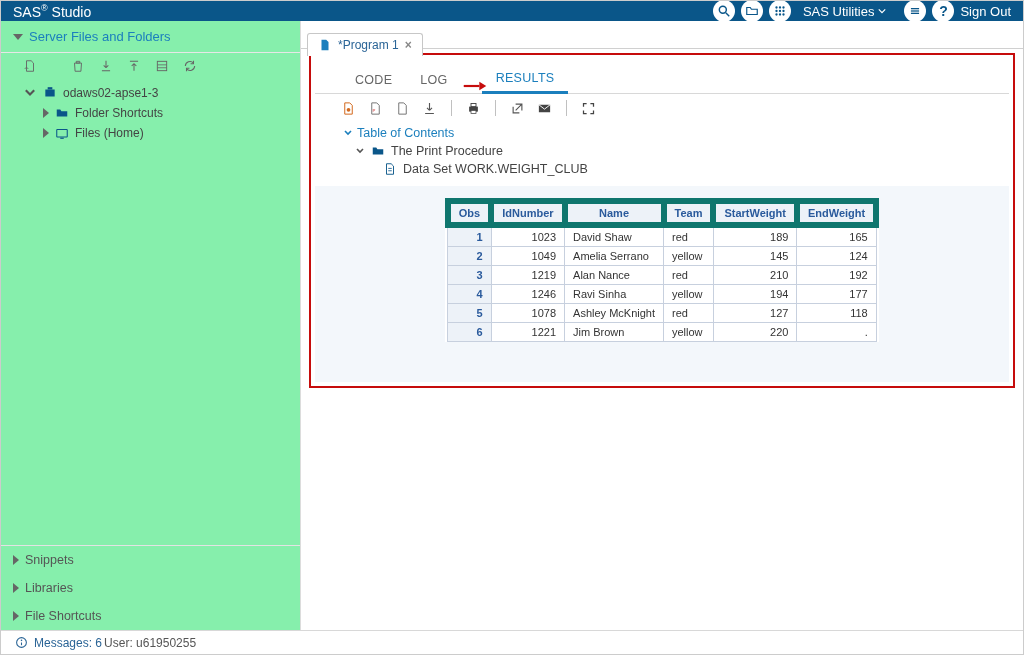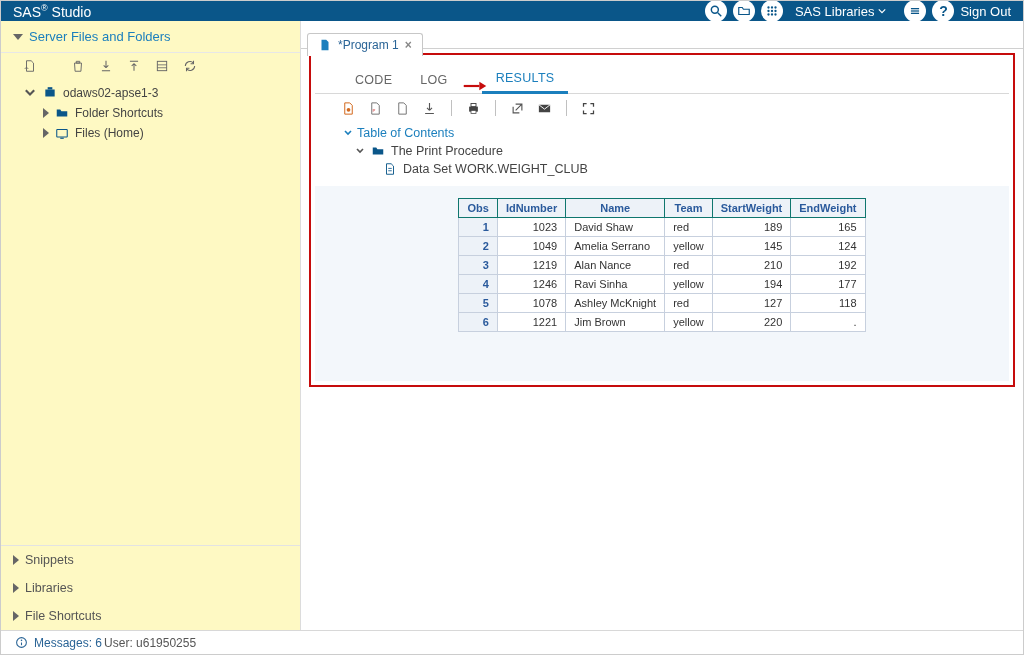--- a/index.html
+++ b/index.html
@@ -12,21 +12,21 @@
   .topbar .brand sup { font-size: 9px; }
   .topbar .spacer { flex: 1; }
   .topbar .circ { width: 22px; height: 22px; border-radius: 50%; background: #fff; color: #0a5689; display: flex; align-items: center; justify-content: center; margin-left: 6px; font-weight: bold; cursor: pointer; }
   .topbar .circ svg { width: 14px; height: 14px; }
   .topbar .user { margin: 0 12px; font-size: 13px; cursor: pointer; display:flex; align-items:center; gap:4px;}
   .topbar .signout { font-size: 13px; cursor: pointer; margin-left: 6px; }
 
   .main { flex: 1; display: flex; min-height: 0; }
 
   
-  .sidebar { width: 300px; border-right: 1px solid #dcdcdc; display: flex; flex-direction: column; background: #fef9c3; }
+  .sidebar { width: 300px; border-right: 1px solid #dcdcdc; display: flex; flex-direction: column; background: #86efac; }
   .panel-hdr { color: #1b7fbd; padding: 8px 12px; font-size: 13px; cursor: pointer; display:flex; align-items:center; gap:6px; border-bottom: 1px solid #e7e7e7; }
   .panel-hdr .caret { width: 0; height: 0; display:inline-block; }
   .caret.down { border-left: 5px solid transparent; border-right:5px solid transparent; border-top:6px solid #666; }
   .caret.right { border-top: 5px solid transparent; border-bottom:5px solid transparent; border-left:6px solid #666; }
   .sidebar-tools { display:flex; gap:14px; padding: 6px 14px 10px 22px; color:#6b6b6b; align-items:center;}
   .sidebar-tools .ico { width:14px; height:14px; cursor:pointer; }
   .tree { flex:1; overflow:auto; padding: 0 10px 10px 10px; }
   .tree-item { display:flex; align-items:center; gap:6px; padding: 3px 2px; cursor:pointer; font-size:12px; color:#444;}
   .tree .lvl1 { margin-left: 10px; }
   .tree .lvl2 { margin-left: 30px; }
@@ -51,21 +51,21 @@
   .results-toolbar .sep { width:1px; height:16px; background:#c0c0c0; margin:0 2px;}
   .results-toolbar .ico { width:15px; height:15px; cursor:pointer; }
 
   .toc { padding: 4px 28px; font-size:12.5px; }
   .toc-hdr { color:#1b7fbd; cursor:pointer; display:flex; align-items:center; gap:4px;}
   .toc-item1 { margin:4px 0 0 12px; color:#444; cursor:pointer; display:flex; align-items:center; gap:6px;}
   .toc-item2 { margin:4px 0 0 40px; color:#444; cursor:pointer; display:flex; align-items:flex-end; gap:6px;}
 
   .data-area { background:#f3f7fb; margin-top:6px; padding:12px 0 40px 0; flex:1; display:flex; justify-content:center; align-items:flex-start;}
   table.sas { border-collapse:collapse; background:#fff; font-size:11px;}
-  table.sas th { background:#edf2f8; color:#2a5a9c; border:1px solid #0f766e; padding:3px 8px; font-weight:bold;}
+  table.sas th { background:#edf2f8; color:#2a5a9c; border:6px solid #0f766e; padding:3px 8px; font-weight:bold;}
   table.sas td { border:1px solid #c7d0de; padding:3px 8px; }
   table.sas td.obs { background:#edf2f8; color:#2a5a9c; text-align:right; font-weight:bold;}
   table.sas td.num { text-align:right; }
   table.sas td.txt { text-align:left; }
 
   .statusbar { height:24px; border-top:1px solid #d8d8d8; display:flex; align-items:center; gap:2px; padding:0 14px; font-size:12px; color:#555;}
   .statusbar .msg { color:#2a6496; display:flex; align-items:center; gap:6px; cursor:pointer;}
   .statusbar .msg svg {width:13px;height:13px;}
 
   .ico-folder { fill:#0a5689; }
@@ -97,21 +97,21 @@
         <circle cx="18" cy="6" r="2" fill="#0a5689"></circle>
         <circle cx="6" cy="12" r="2" fill="#0a5689"></circle>
         <circle cx="12" cy="12" r="2" fill="#0a5689"></circle>
         <circle cx="18" cy="12" r="2" fill="#0a5689"></circle>
         <circle cx="6" cy="18" r="2" fill="#0a5689"></circle>
         <circle cx="12" cy="18" r="2" fill="#0a5689"></circle>
         <circle cx="18" cy="18" r="2" fill="#0a5689"></circle>
       </svg>
     </span>
   <span class="user">
-    <span>SAS Libraries</span>
+    <span>SAS Utilities</span>
     <svg width="8" height="8" viewBox="0 0 10 10">
         <path d="M1 3l4 4 4-4" fill="none" stroke="#fff" stroke-width="1.5"></path>
       </svg>
   </span>
   <span class="circ">
       <svg viewBox="0 0 24 24">
         <line x1="5" y1="8" x2="19" y2="8" stroke="#0a5689" stroke-width="2.2"></line>
         <line x1="5" y1="12" x2="19" y2="12" stroke="#0a5689" stroke-width="2.2"></line>
         <line x1="5" y1="16" x2="19" y2="16" stroke="#0a5689" stroke-width="2.2"></line>
       </svg>

